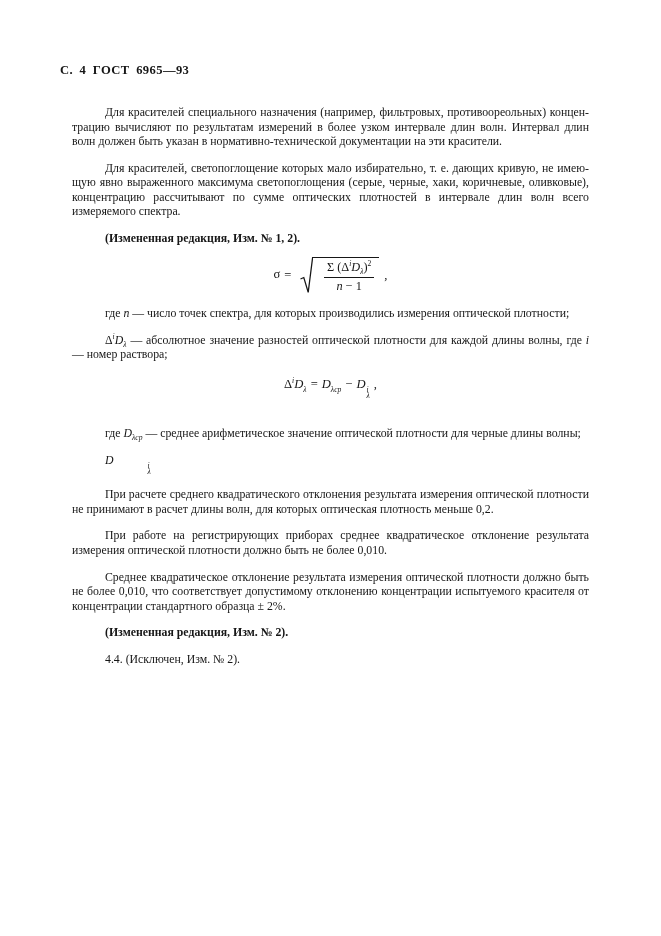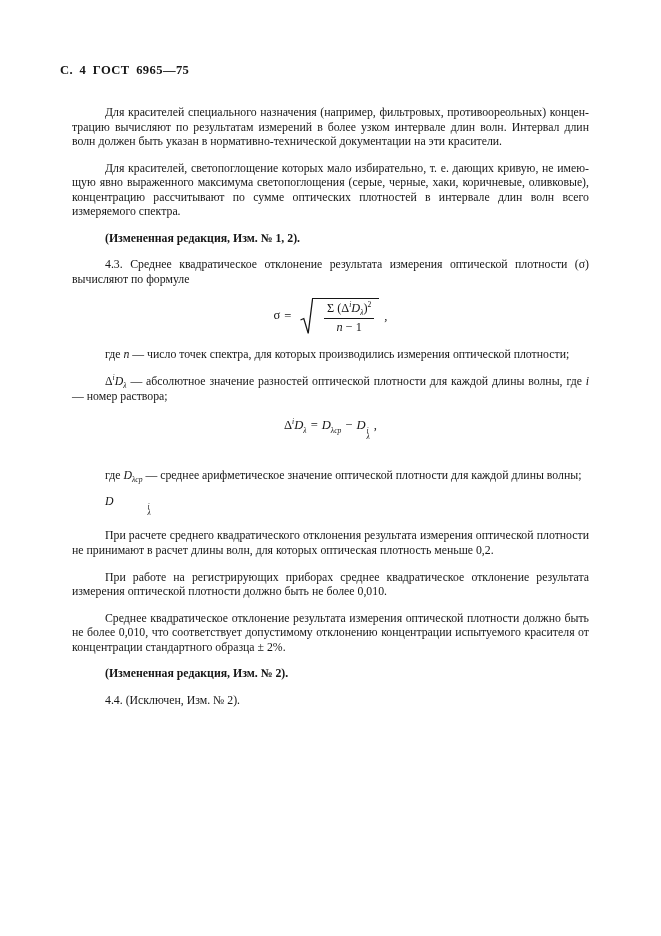--- a/index.html
+++ b/index.html
@@ -49,31 +49,30 @@
   .num { display:block; border-bottom:1px solid currentColor; padding:0 3px 2px; white-space:nowrap; }
   .den { display:block; padding-top:1px; }
   .rel { padding:0 4px; }
   .tail-comma { padding-left:3px; }
 </style>
 </head>
 <body>
 
 <div class="page">
 
-  <div class="header">С. 4 ГОСТ 6965—75</div>
+  <div class="header">С. 4 ГОСТ 6965—93</div>
 
   <div class="content">
 
     <p>Для красителей специального назначения (например, фильтровых, противоореольных) концен­трацию вычисляют по результатам измерений в более узком интервале длин волн. Интервал длин волн должен быть указан в нормативно-технической документации на эти красители.</p>
 
     <p>Для красителей, светопоглощение которых мало избирательно, т. е. дающих кривую, не имею­щую явно выраженного максимума светопоглощения (серые, черные, хаки, коричневые, оливковые), концентрацию рассчитывают по сумме оптических плотностей в интервале длин волн всего измеряемо­го спектра.</p>
 
     <p class="bold">(Измененная редакция, Изм. № 1, 2).</p>
 
-    <p>4.3. Среднее квадратическое отклонение результата измерения оптической плотности (σ) вычис­ляют по формуле</p>
 
     <div class="f-line f1">
       <span class="fwrap"><span>σ</span><span class="rel">=</span><span class="sqrt">
             <svg class="radsvg" width="13" height="37" viewBox="0 0 13 37">
               <polyline points="0.5,22 3.8,20.5 8.2,35.3 12.6,0.7" fill="none" stroke="#161616" stroke-width="1.25"></polyline>
             </svg>
             <span class="radicand"><span class="frac"><span class="num"><span>Σ </span><span>(Δ</span><sup class="sp it">i</sup><span class="it">D</span><sub class="sb it">λ</sub><span>)</span><sup class="sp">2</sup></span><span class="den"><span class="it">n</span><span> − 1</span></span></span></span>
           </span><span class="tail-comma">,</span></span>
     </div>
 
@@ -81,21 +80,21 @@
 
     <p><span>Δ</span><sup class="sp it">i</sup><span class="it">D</span><sub class="sb it">λ</sub><span> — абсолютное значение разностей оптической плотности для каждой длины волны, где </span><span class="it">i</span><span> — номер раствора;</span></p>
 
     <div class="f-line f2">
       <span class="fwrap"><span>Δ</span><sup class="sp it">i</sup><span class="it">D</span><sub class="sb it">λ</sub><span class="rel">=</span><span class="it">D</span><sub class="sb it">λср</sub><span class="rel">−</span><span class="it">D</span><span class="ss">
             <span>i</span>
             <span>λ</span>
           </span><span class="tail-comma">,</span></span>
     </div>
 
-    <p><span>где </span><span class="it">D</span><sub class="sb it">λср</sub><span> — среднее арифметическое значение оптической плотности для каждой длины волны;</span></p>
+    <p><span>где </span><span class="it">D</span><sub class="sb it">λср</sub><span> — среднее арифметическое значение оптической плотности для черные длины волны;</span></p>
 
     <p><span class="it">D</span><span class="ss">
           <span>i</span>
           <span>λ</span>
         </span></p>
 
     <p>При расчете среднего квадратического отклонения результата измерения оптической плотности не принимают в расчет длины волн, для которых оптическая плотность меньше 0,2.</p>
 
     <p>При работе на регистрирующих приборах среднее квадратическое отклонение результата измере­ния оптической плотности должно быть не более 0,010.</p>
 

